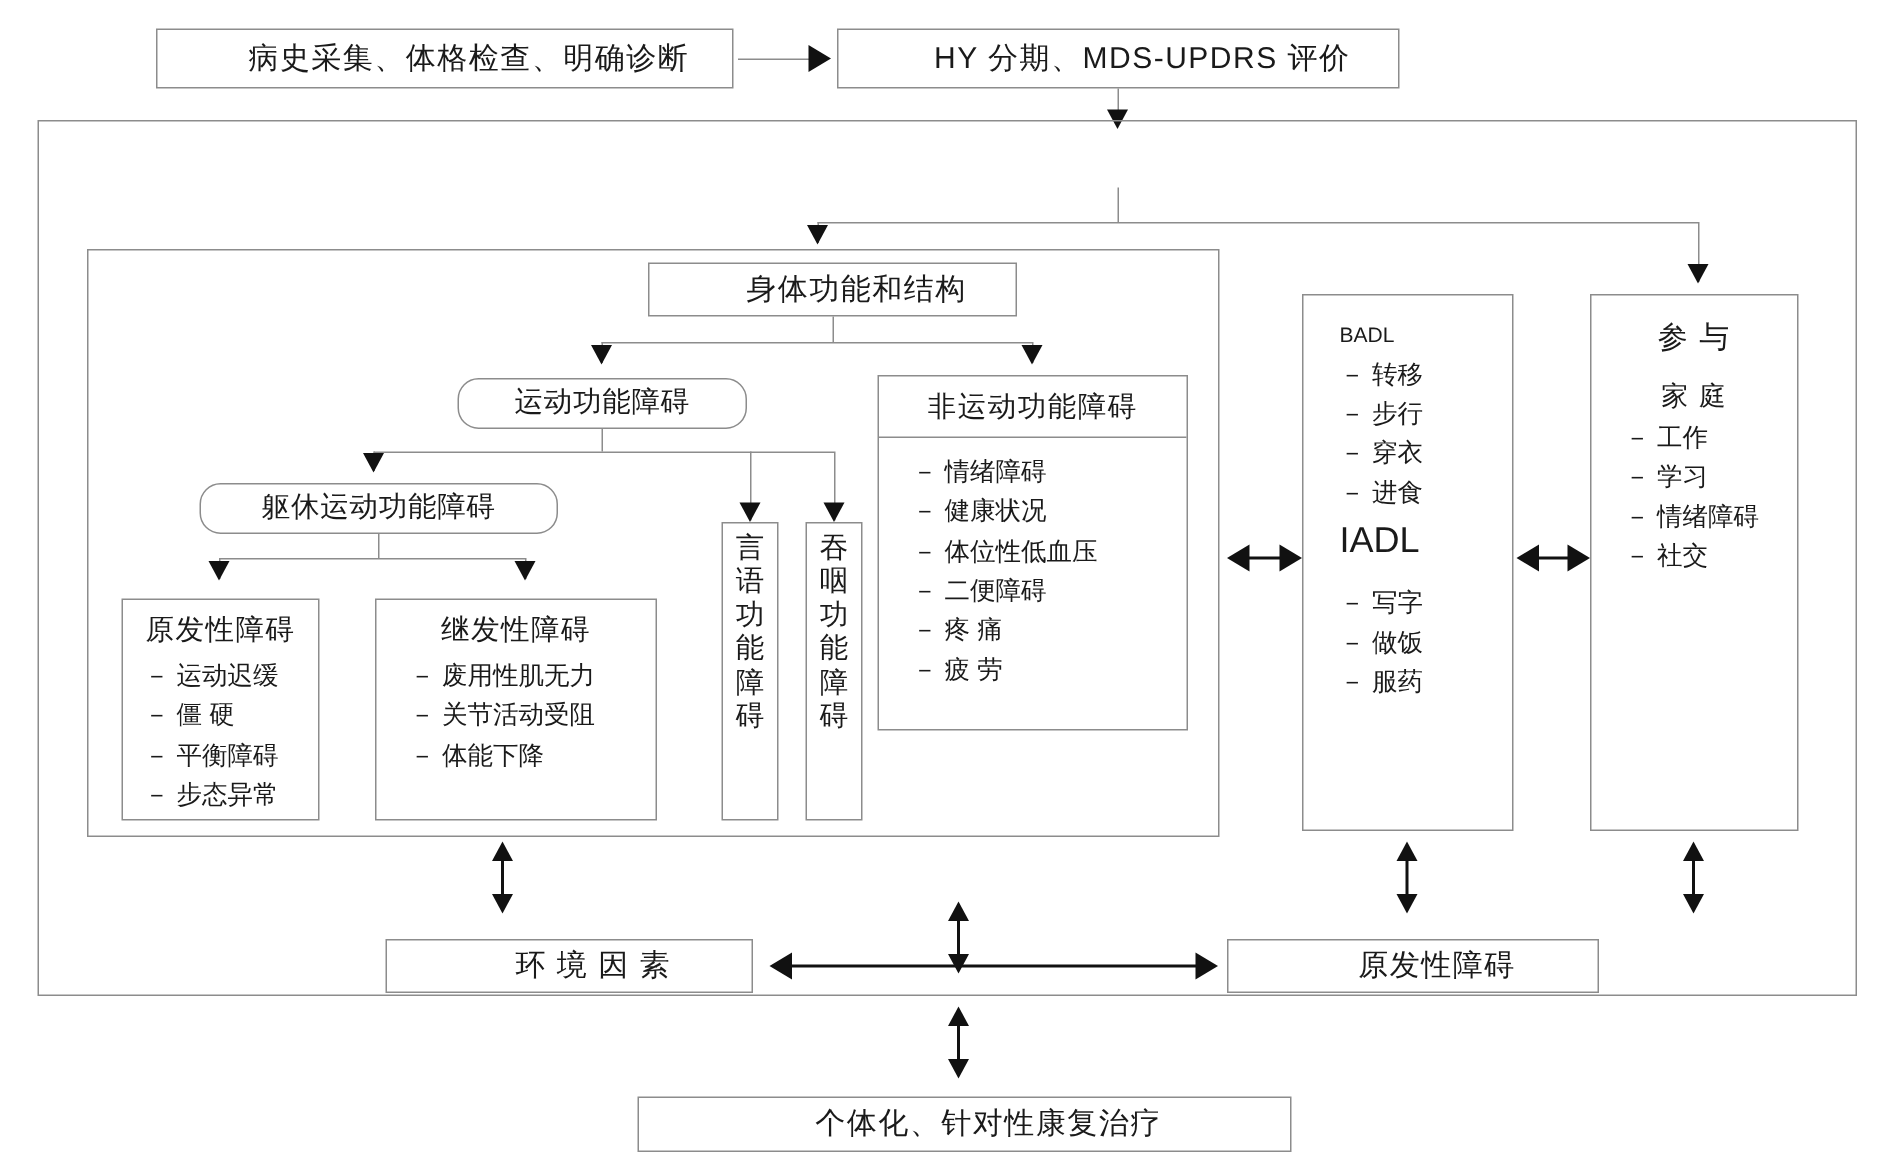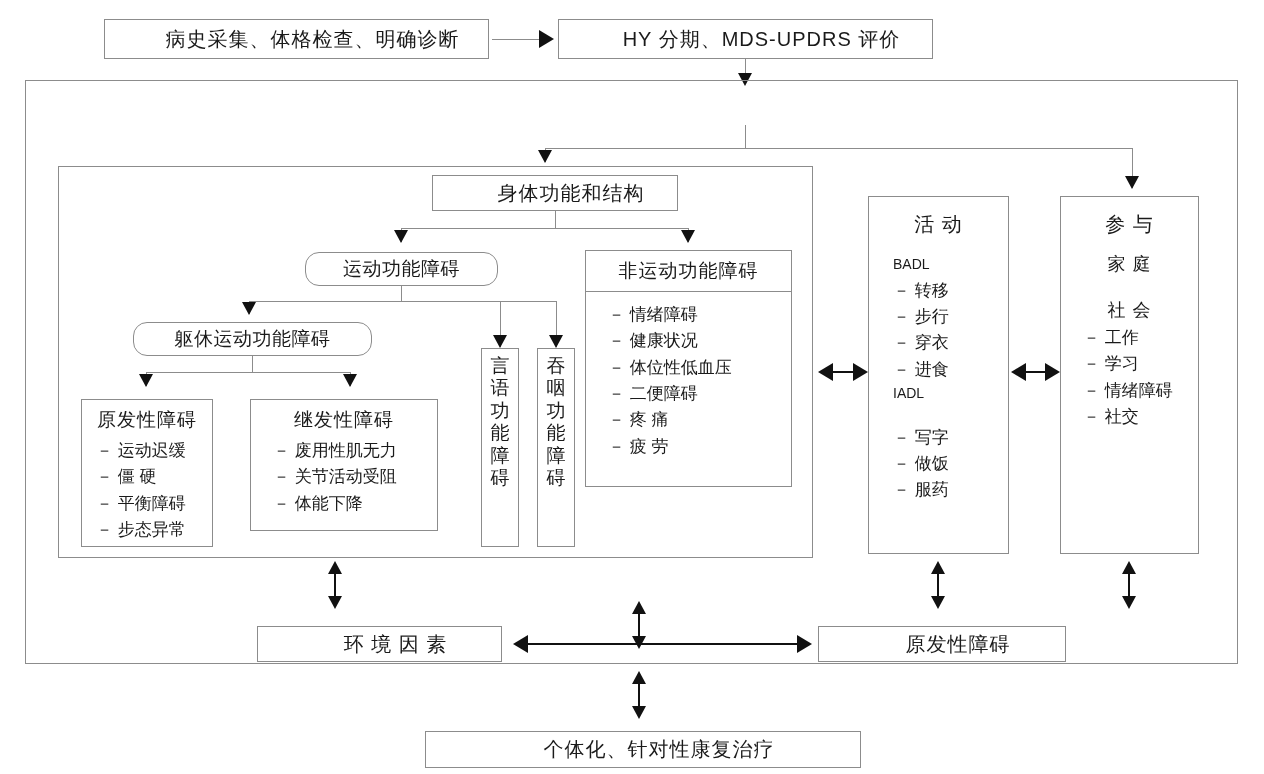--- a/index.html
+++ b/index.html
@@ -181,21 +181,21 @@
   <div class="listbox" style="left:81px;top:399px;width:132px;height:148px;">
     <div class="hd" style="padding-top:7px;">原发性障碍</div>
     <div class="items" style="padding-left:14px;padding-top:5px;">
       <div class="li">－ 运动迟缓</div>
       <div class="li">－ 僵  硬</div>
       <div class="li">－ 平衡障碍</div>
       <div class="li">－ 步态异常</div>
     </div>
   </div>
 
-  <div class="listbox" style="left:250px;top:399px;width:188px;height:132px;">
+  <div class="listbox" style="left:250px;top:399px;width:188px;height:148px;">
     <div class="hd" style="padding-top:7px;">继发性障碍</div>
     <div class="items" style="padding-left:22px;padding-top:5px;">
       <div class="li">－ 废用性肌无力</div>
       <div class="li">－ 关节活动受阻</div>
       <div class="li">－ 体能下降</div>
     </div>
   </div>
 
   <div class="vbox" style="left:481px;top:348px;width:38px;height:199px;">
     <span>言</span>
@@ -221,40 +221,38 @@
       <div class="li">－ 情绪障碍</div>
       <div class="li">－ 健康状况</div>
       <div class="li">－ 体位性低血压</div>
       <div class="li">－ 二便障碍</div>
       <div class="li">－ 疼  痛</div>
       <div class="li">－ 疲  劳</div>
     </div>
   </div>
 
   <div class="listbox" style="left:868px;top:196px;width:141px;height:358px;">
-    <div class="hd" style="padding-top:14px;font-size:20px;">活 动</div>
     <div class="items" style="padding-left:24px;padding-top:16px;">
       <div class="li" style="font-size:14px;margin-bottom:2px;">BADL</div>
       <div class="li">－ 转移</div>
       <div class="li">－ 步行</div>
       <div class="li">－ 穿衣</div>
       <div class="li">－ 进食</div>
     </div>
     <div class="items" style="padding-left:24px;padding-top:0px;">
-      <div class="li" style="font-size:14px;margin-bottom:20px;">IADL</div>
+      <div class="li" style="font-size:24px;margin-bottom:10px;">IADL</div>
       <div class="li">－ 写字</div>
       <div class="li">－ 做饭</div>
       <div class="li">－ 服药</div>
     </div>
   </div>
 
   <div class="listbox" style="left:1060px;top:196px;width:139px;height:358px;">
     <div class="hd" style="padding-top:14px;font-size:20px;">参 与</div>
     <div class="hd" style="padding-top:14px;font-size:18px;">家 庭</div>
-    <div class="hd" style="padding-top:22px;font-size:18px;">社 会</div>
     <div class="items" style="padding-left:22px;padding-top:3px;">
       <div class="li">－ 工作</div>
       <div class="li">－ 学习</div>
       <div class="li">－ 情绪障碍</div>
       <div class="li">－ 社交</div>
     </div>
   </div>
 
   <div class="thickline-h" style="left:826px;top:371px;width:34px;"></div>
   <div class="arrowhead-left" style="left:818px;top:363px;"></div>

